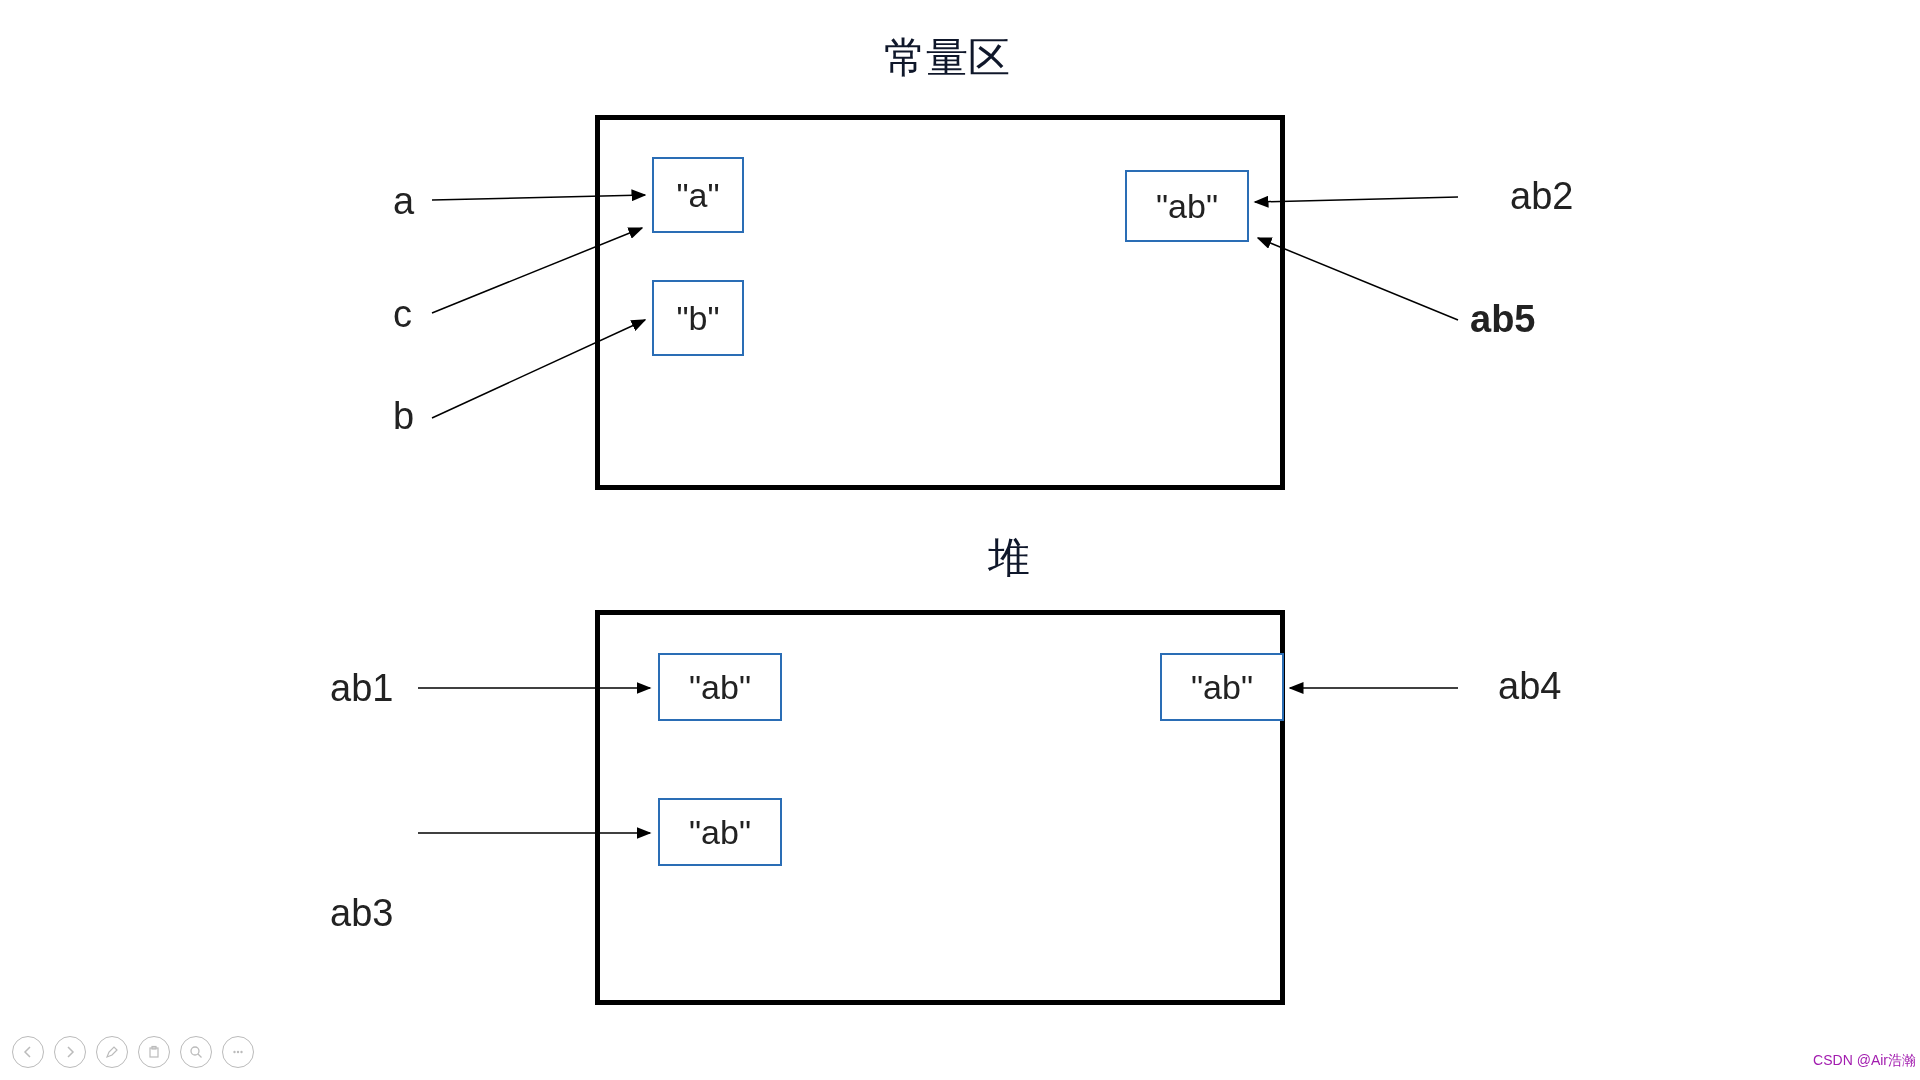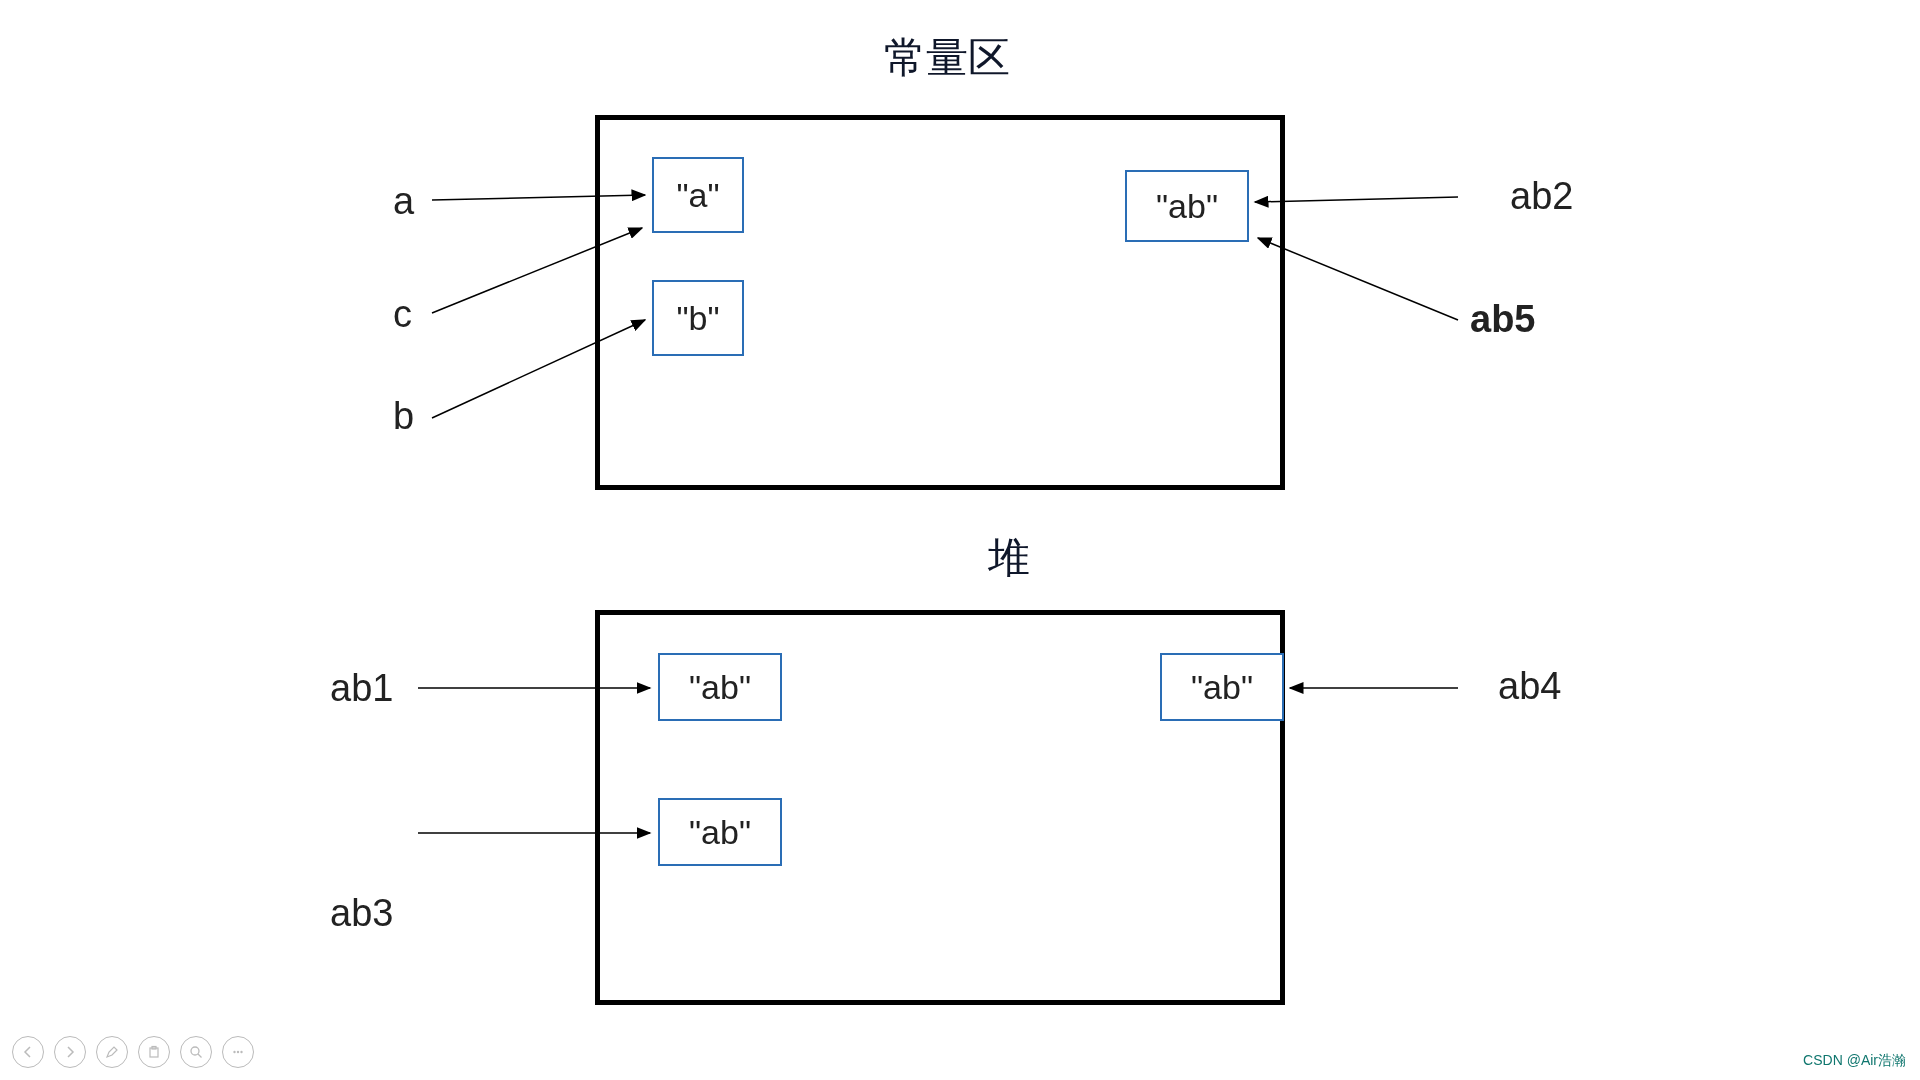--- a/index.html
+++ b/index.html
@@ -52,24 +52,24 @@
     border: 1.5px solid #bbb;
     border-radius: 50%;
     display: flex;
     align-items: center;
     justify-content: center;
     color: #bbb;
     background: #fff;
   }
   .watermark {
     position: absolute;
-    right: 14px;
+    right: 4px;
     bottom: 10px;
     font-size: 14px;
-    color: #0f766e;
+    color: #a21caf;
   }
   svg.arrows {
     position: absolute;
     left: 0;
     top: 0;
     width: 1920px;
     height: 1080px;
     pointer-events: none;
   }
 </style>

